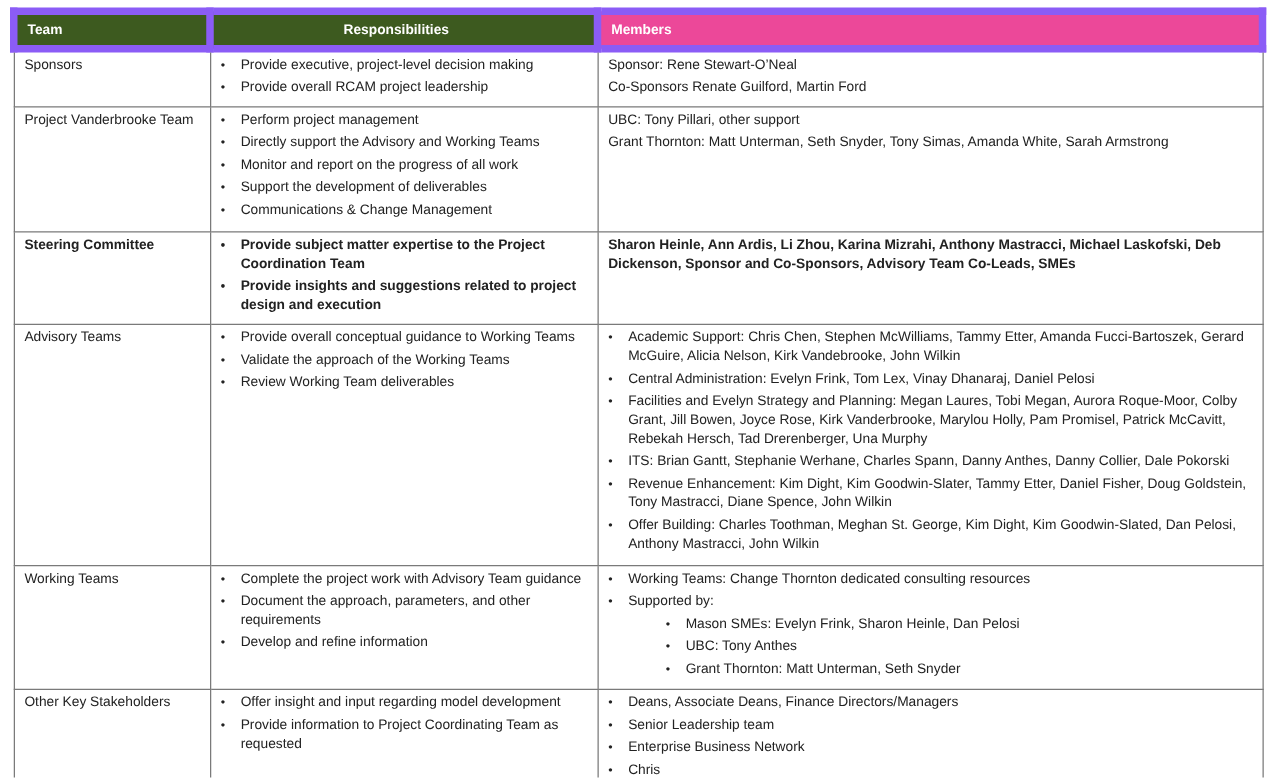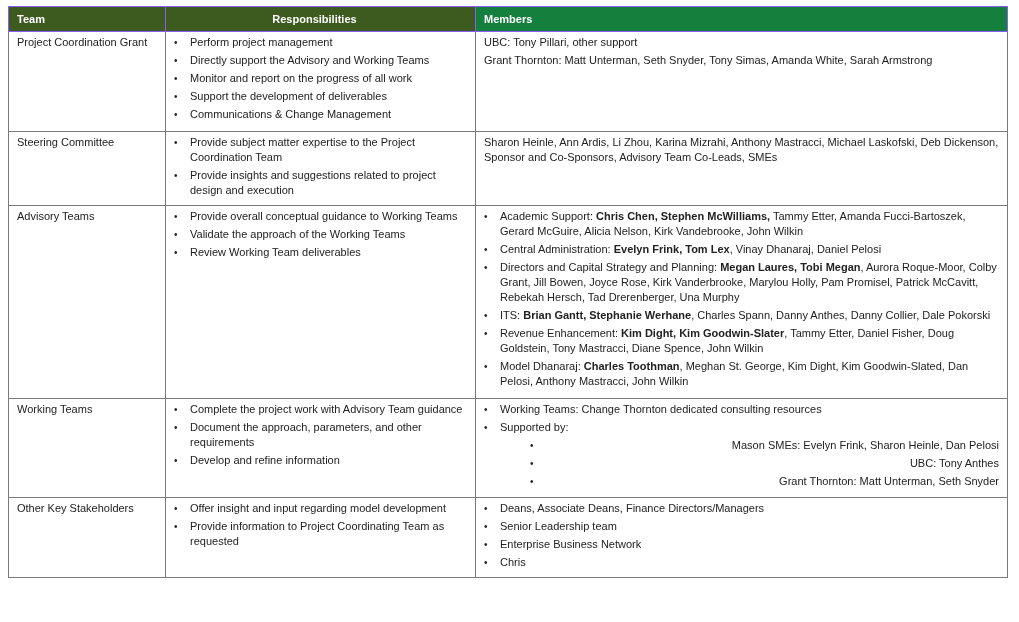--- a/index.html
+++ b/index.html
@@ -1,57 +1,70 @@
 <!DOCTYPE html>
 <html><head>
 <meta charset="utf-8">
 <style>
   html, body { margin:0; padding:0; background:#ffffff; }
   body { width:1019px; height:622px; overflow:hidden; position:relative;
          font-family:"Liberation Sans", "DejaVu Sans", sans-serif; font-size:11px; color:#222; }
   table { position:absolute; left:8px; top:6px; width:999px; border-collapse:collapse; table-layout:fixed; }
   col.c1 { width:157px; } col.c2 { width:310px; } col.c3 { width:532px; }
   th { background:#3d5a1f; color:#ffffff; font-weight:bold; text-align:left;
-       padding:5px 20px 5px 8px; font-size:11px; border:1px solid #8b5cf6; height:14px; }
+       padding:5px 20px 5px 8px; font-size:11px; border:6px solid #8b5cf6; height:14px; }
   td { border:1px solid #7a7a7a; vertical-align:top; padding:3px 8px 4px 8px; line-height:15px; }
   ul { margin:0; padding:0; list-style:none; }
   li { position:relative; padding-left:16px; margin-bottom:3px; line-height:15px; }
   li::before { content:"•"; position:absolute; left:0; top:0; font-size:10px; }
   ul.sub { margin-top:3px; }
-  ul.sub li { margin-left:30px;text-align:right; }
+  ul.sub li { margin-left:30px; }
   .plain-line { margin-bottom:3px; }
-  b { font-weight:bold; }
+  b { font-weight:normal; }
   tr.r-sponsors td { height:35px; }
   tr.r-pct td { height:92px; }
-  tr.r-steering td { height:64px; }
+  tr.r-steering td { height:64px;font-weight:bold; }
   tr.r-advisory td { height:185px; }
   tr.r-working td { height:91px; }
   tr.r-other td { height:69px; }
 </style>
 </head>
 <body>
 
 <table>
   <colgroup>
       <col class="c1">
       <col class="c2">
       <col class="c3">
     </colgroup>
   <thead>
     <tr>
       <th style="background: rgb(61, 90, 31);">Team</th>
       <th style="background: rgb(61, 90, 31); text-align: center;">Responsibilities</th>
-      <th style="background: #15803d;">Members</th>
+      <th style="background: #ec4899;">Members</th>
     </tr>
   </thead>
   <tbody>
 
+    <tr class="r-sponsors">
+      <td>Sponsors</td>
+      <td>
+        <ul>
+          <li>Provide executive, project-level decision making</li>
+          <li>Provide overall RCAM project leadership</li>
+        </ul>
+      </td>
+      <td>
+        <div class="plain-line">Sponsor: Rene Stewart-O’Neal</div>
+        <div class="plain-line">Co-Sponsors Renate Guilford, Martin Ford</div>
+      </td>
+    </tr>
 
     <tr class="r-pct">
-      <td>Project Coordination Grant</td>
+      <td>Project Vanderbrooke Team</td>
       <td>
         <ul>
           <li>Perform project management</li>
           <li>Directly support the Advisory and Working Teams</li>
           <li>Monitor and report on the progress of all work</li>
           <li>Support the development of deliverables</li>
           <li>Communications &amp; Change Management</li>
         </ul>
       </td>
       <td>
@@ -79,24 +92,24 @@
         <ul>
           <li>Provide  overall conceptual guidance to Working Teams</li>
           <li>Validate the approach of the Working Teams</li>
           <li>Review Working Team deliverables</li>
         </ul>
       </td>
       <td>
         <ul>
           <li><span>Academic Support: </span><b>Chris Chen, Stephen McWilliams,</b><span> Tammy Etter, Amanda Fucci-Bartoszek, Gerard McGuire, Alicia Nelson, Kirk Vandebrooke, John Wilkin</span></li>
           <li><span>Central Administration: </span><b>Evelyn Frink, Tom Lex</b><span>, Vinay Dhanaraj, Daniel Pelosi</span></li>
-          <li><span>Directors and Capital Strategy and Planning: </span><b>Megan Laures, Tobi Megan</b><span>, Aurora Roque-Moor, Colby Grant, Jill Bowen, Joyce Rose, Kirk Vanderbrooke, Marylou Holly, Pam Promisel, Patrick McCavitt, Rebekah Hersch, Tad Drerenberger, Una Murphy</span></li>
+          <li><span>Facilities and Evelyn Strategy and Planning: </span><b>Megan Laures, Tobi Megan</b><span>, Aurora Roque-Moor, Colby Grant, Jill Bowen, Joyce Rose, Kirk Vanderbrooke, Marylou Holly, Pam Promisel, Patrick McCavitt, Rebekah Hersch, Tad Drerenberger, Una Murphy</span></li>
           <li><span>ITS: </span><b>Brian Gantt, Stephanie Werhane</b><span>, Charles Spann, Danny Anthes, Danny Collier, Dale Pokorski</span></li>
           <li><span>Revenue Enhancement: </span><b>Kim Dight, Kim Goodwin-Slater</b><span>, Tammy Etter, Daniel Fisher, Doug Goldstein, Tony Mastracci, Diane Spence, John Wilkin</span></li>
-          <li><span>Model Dhanaraj: </span><b>Charles Toothman</b><span>, Meghan St. George, Kim Dight, Kim Goodwin-Slated, Dan Pelosi, Anthony Mastracci, John Wilkin</span></li>
+          <li><span>Offer Building: </span><b>Charles Toothman</b><span>, Meghan St. George, Kim Dight, Kim Goodwin-Slated, Dan Pelosi, Anthony Mastracci, John Wilkin</span></li>
         </ul>
       </td>
     </tr>
 
     <tr class="r-working">
       <td>Working Teams</td>
       <td>
         <ul>
           <li>Complete the project work with Advisory Team guidance</li>
           <li>Document the approach, parameters, and other requirements</li>

